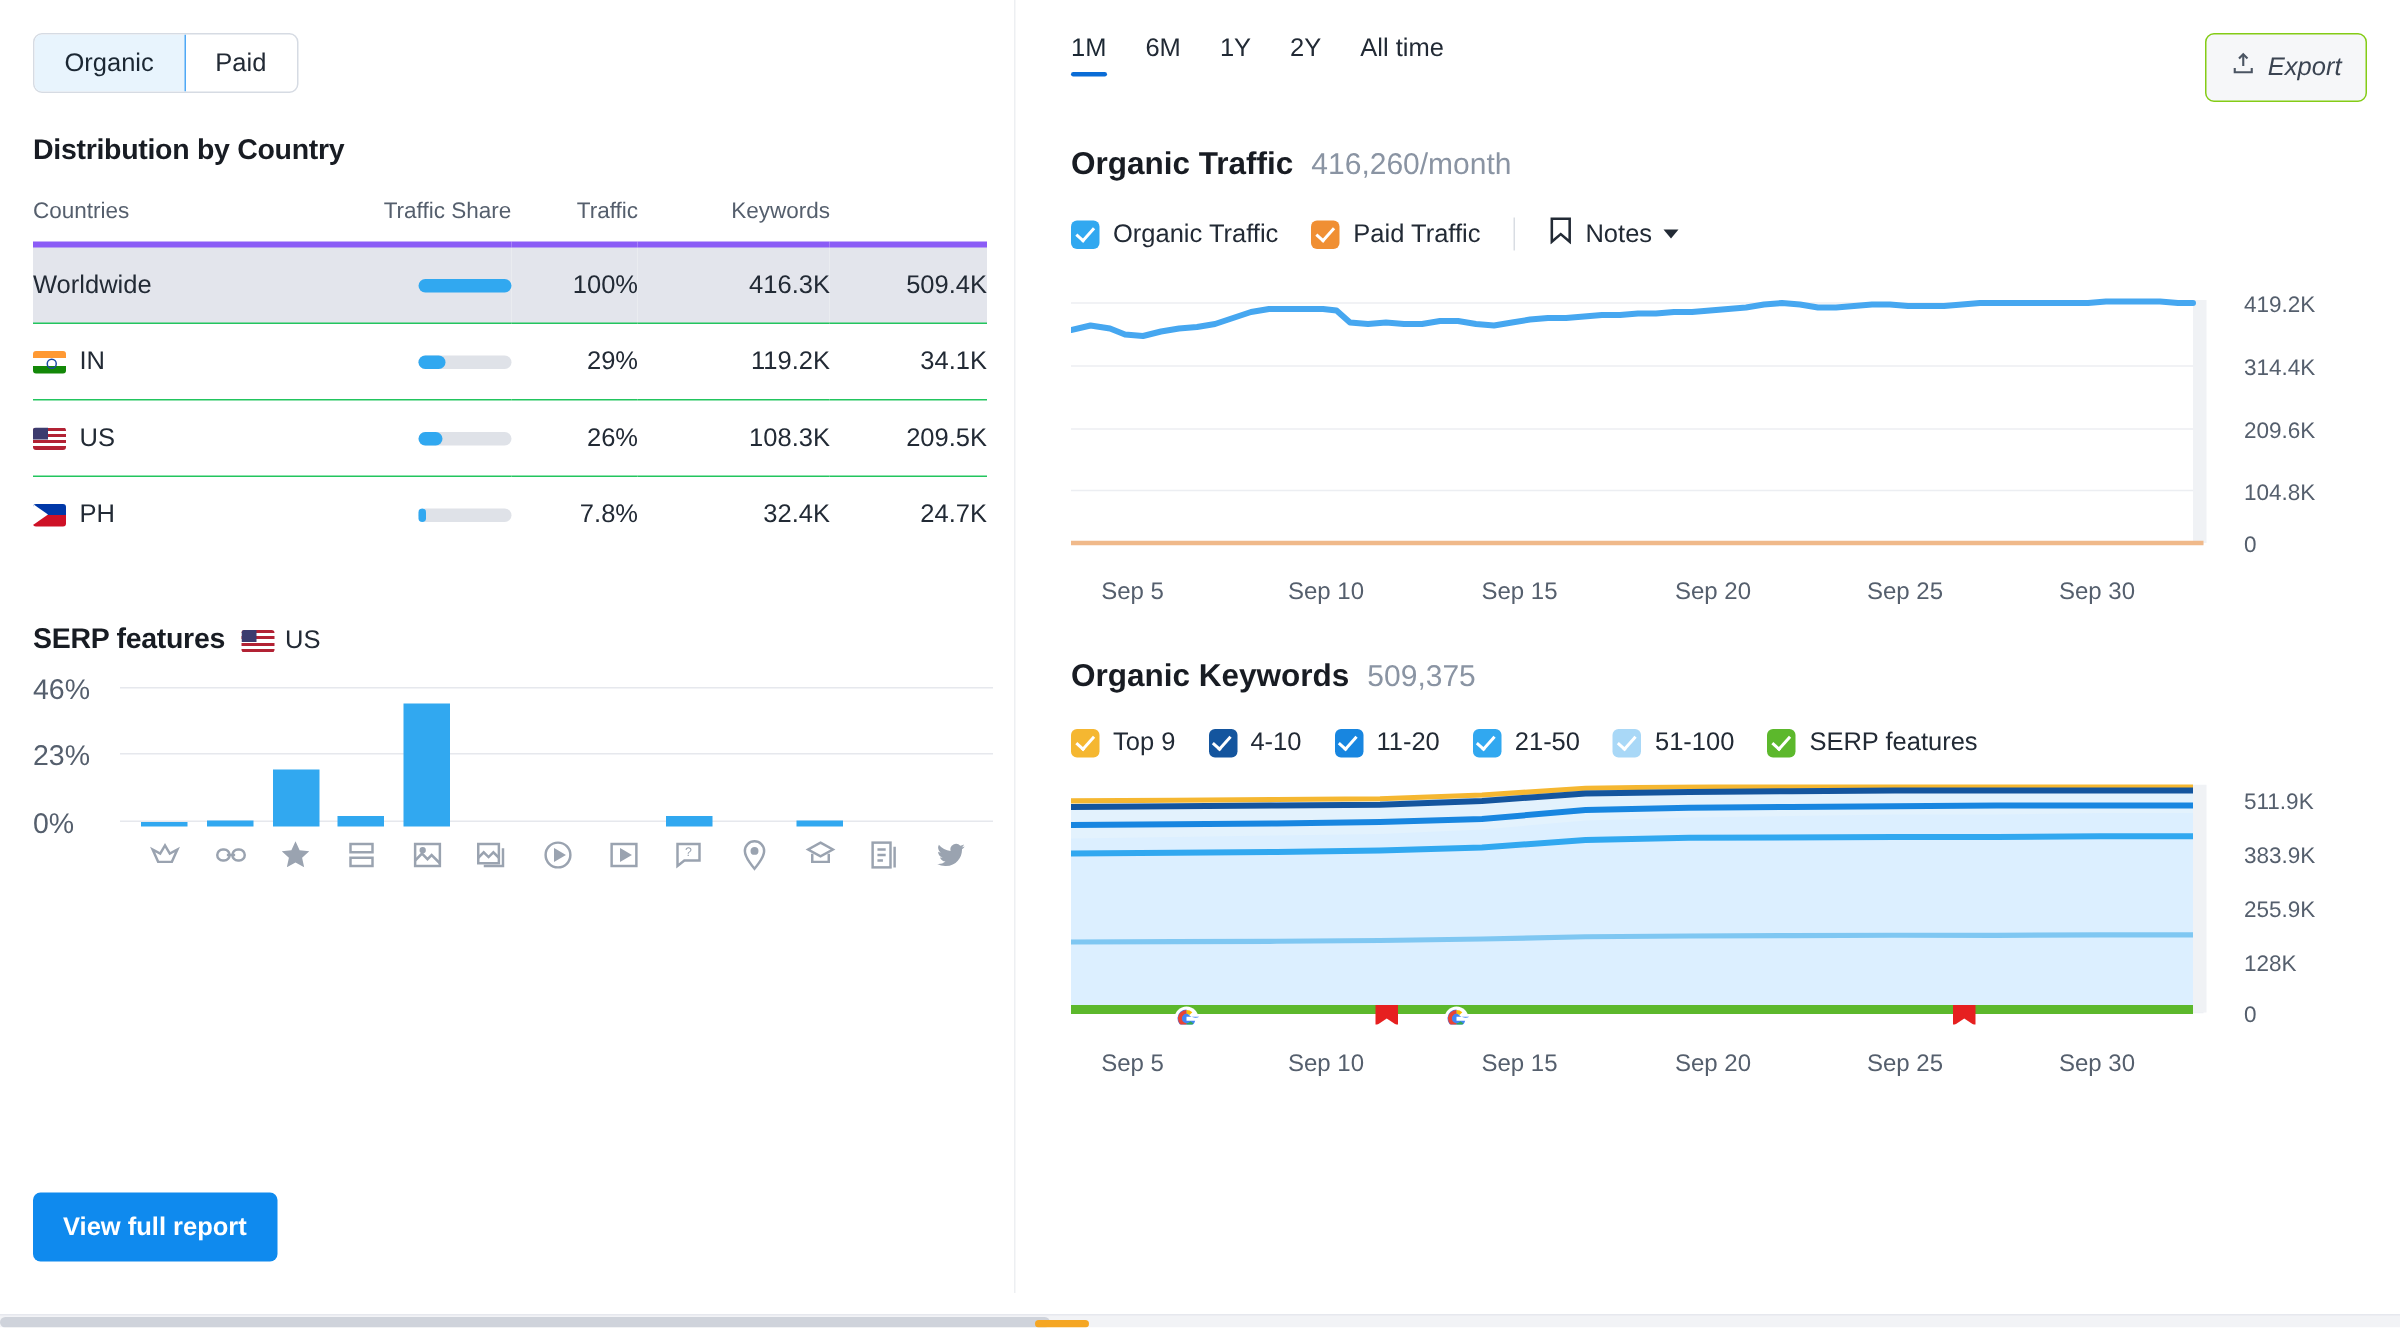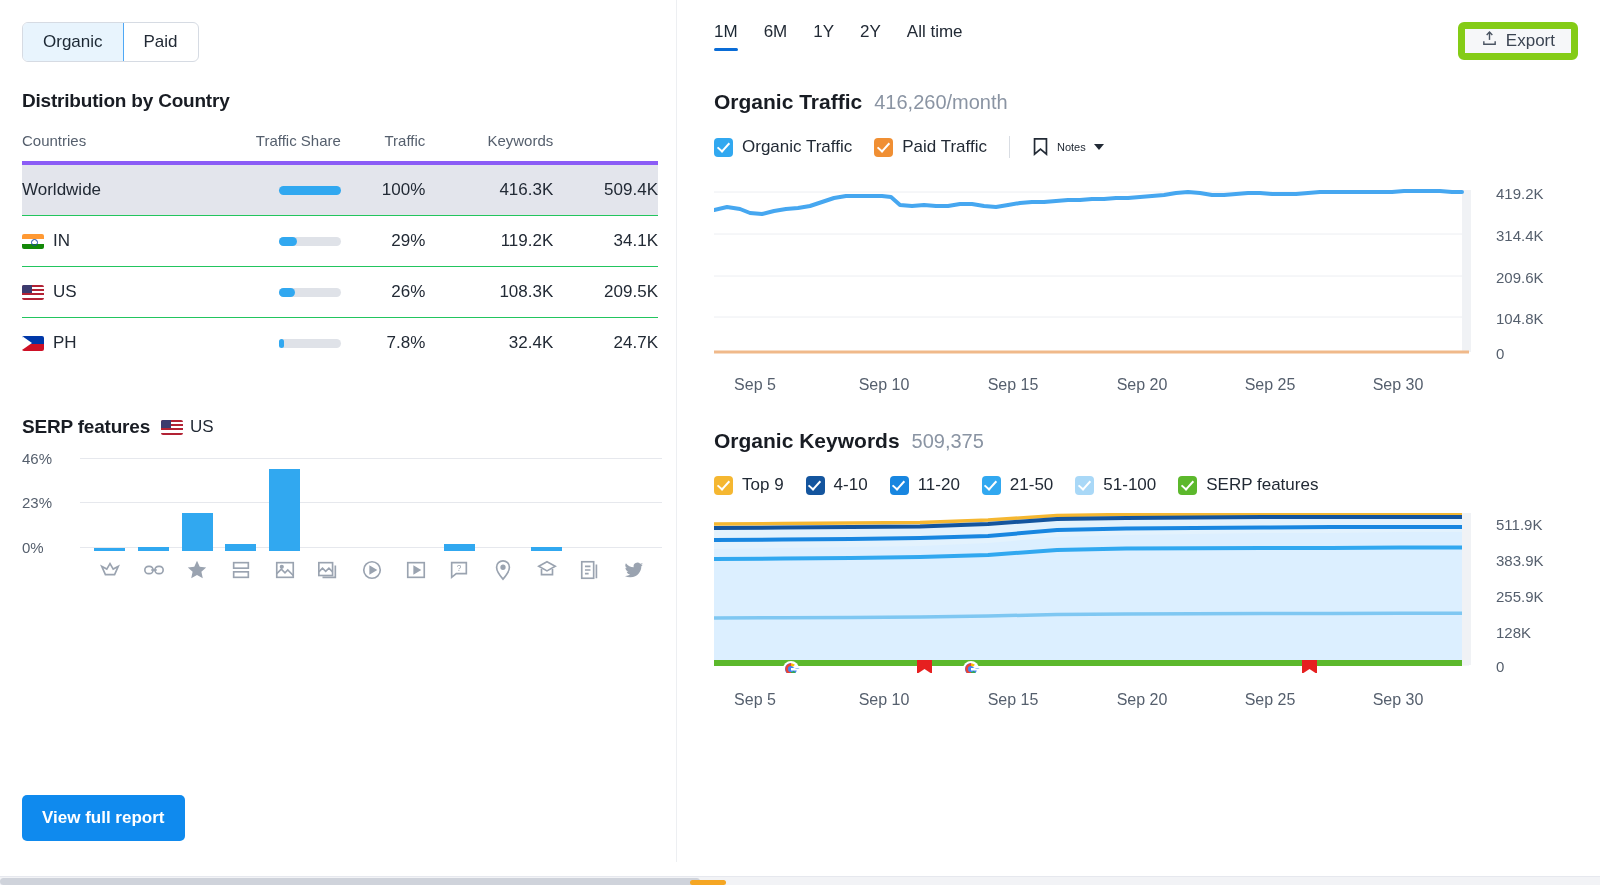--- a/index.html
+++ b/index.html
@@ -51,56 +51,56 @@
     display:inline-block; background:#0f8aee; color:#fff; font-size:17px; font-weight:bold;
     border:none; border-radius:5px; padding:13px 20px; cursor:pointer;
   }
   .compare-wrap { margin-top:26px; }
 
   .serp-head { display:flex; align-items:center; gap:11px; margin-top:48px; }
   .serp-head .h2 { margin:0; }
   .serp-country { display:flex; align-items:center; gap:7px; font-size:17px; }
 
   .serpchart { position:relative; width:640px; height:120px; margin-top:20px; }
-  .serp-ylab { position:absolute; left:0; font-size:15px; color:#555f6d; }
+  .serp-ylab { position:absolute; left:0; font-size:19px; color:#555f6d; }
   .serp-grid { position:absolute; left:58px; right:0; height:1px; background:#e6e8ed; }
   .bars { position:absolute; left:66px; right:6px; bottom:27px; height:92px; display:flex; align-items:flex-end; }
   .barcol { flex:1; display:flex; justify-content:center; align-items:flex-end; height:100%; }
   .barcol b { display:block; width:31px; background:#31a8f0; }
   .icons { position:absolute; left:66px; right:6px; bottom:-8px; height:32px; display:flex; }
   .iconcol { flex:1; display:flex; justify-content:center; align-items:center; color:#9aa3b0; }
   .iconcol svg { width:22px; height:22px; }
 
   .viewreport { position:absolute; left:22px; top:795px; }
 
   .vline { position:absolute; left:676px; top:0; width:1px; height:862px; background:#edeff2; }
 
   
   .right { width:900px; padding:22px 22px 0 14px; position:relative; }
 
   .rtop { display:flex; align-items:flex-start; justify-content:space-between; }
   .ranges { display:flex; gap:26px; align-items:flex-start; }
   .range { font-size:17px; color:#222a35; cursor:pointer; padding-bottom:9px; position:relative;}
   .range.on { color:#1b2733; }
   .range.on:after { content:""; position:absolute; left:0; right:0; bottom:0; height:3px; background:#0a6cd6; border-radius:2px;}
-  .export { display:flex; align-items:center; gap:8px; border:7px solid #84cc16; background:#f6f7f9;
-            border-radius:6px; padding:1px 16px; font-size:17px; color:#3b4椒; color:#3b4452; cursor:pointer;}
+  .export { display:flex; align-items:center; gap:8px; border:1px solid #84cc16; background:#f6f7f9;
+            border-radius:6px; padding:11px 16px; font-size:17px; color:#3b4椒; color:#3b4452; cursor:pointer;font-style:italic;}
   .export svg { width:17px; height:17px; }
 
   .sec-title { display:flex; align-items:baseline; gap:12px; margin-top:30px; }
   .sec-title h3 { font-size:21px; margin:0; font-weight:bold; color:#181c23;}
   .sec-title span { font-size:20px; color:#8a94a3; }
 
   .legend { display:flex; align-items:center; gap:22px; margin-top:22px; font-size:17px; }
   .lg { display:flex; align-items:center; gap:9px; cursor:pointer;}
   .cb { width:19px; height:19px; border-radius:4px; position:relative; flex:0 0 auto; }
   .cb:after { content:""; position:absolute; left:5.5px; top:2.5px; width:5px; height:10px;
               border:solid #fff; border-width:0 2.2px 2.2px 0; transform:rotate(42deg); }
   .divider { width:1px; height:22px; background:#d9dde3; }
-  .notes { display:flex; align-items:center; gap:8px; cursor:pointer; font-size:11px;}
+  .notes { display:flex; align-items:center; gap:8px; cursor:pointer; font-size:17px;}
   .notes svg { width:17px; height:19px; }
   .caret { width:0;height:0;border-left:5px solid transparent;border-right:5px solid transparent;border-top:6px solid #222a35; }
 
   .chartbox { position:relative; margin-top:18px;text-decoration:underline; }
   .chart-svg { display:block; }
   .ylabels { position:absolute; top:0; font-size:15px; color:#555f6d; }
   .ylab { position:absolute; left:0; white-space:nowrap; }
   .xlabels { position:absolute; display:flex; font-size:16px; color:#555f6d; }
   .xlab { position:absolute; transform:translateX(-50%); white-space:nowrap; }
 

